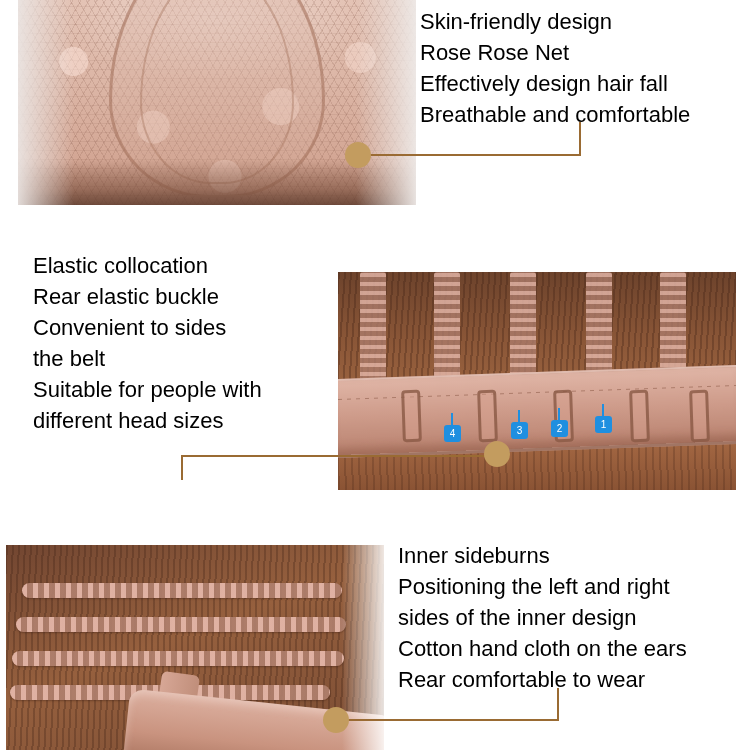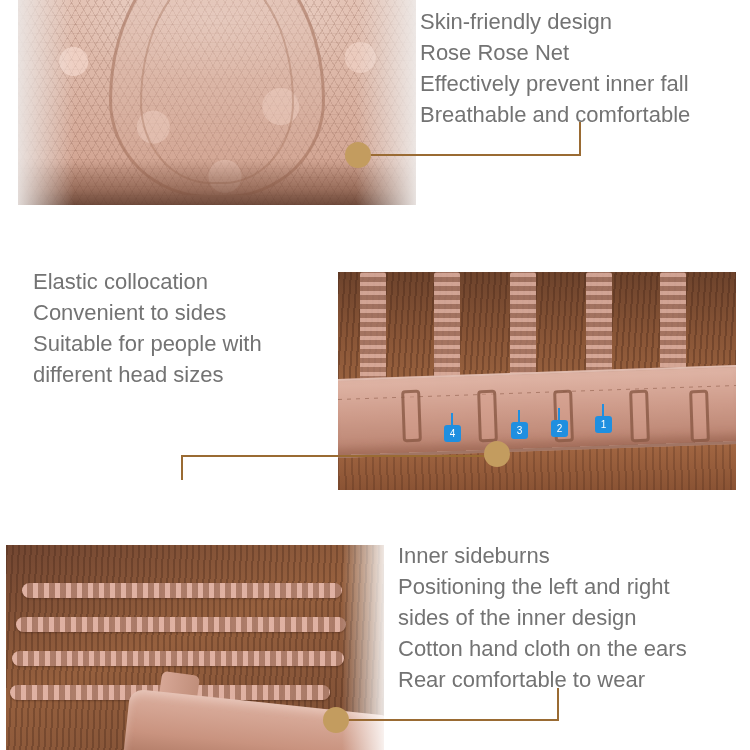--- a/index.html
+++ b/index.html
@@ -231,21 +231,21 @@
   #panel3 .rightfade {
     position: absolute;
     right: 0; top: 0; bottom: 0;
     width: 42px;
     background: linear-gradient(270deg, rgba(255,255,255,0.85), rgba(255,255,255,0));
   }
 
   
   .callout {
     position: absolute;
-    color: #737373;
+    color: #000000;
     font-size: 22px;
     line-height: 31px;
     white-space: nowrap;
   }
   .callout div { white-space: nowrap; }
 
   
   .leader { position: absolute; }
   .dot {
     position: absolute;
@@ -266,21 +266,21 @@
     <div class="crown"></div>
     <div class="crown2"></div>
     <div class="botedge"></div>
     <div class="leftblur"></div>
     <div class="rightblur"></div>
   </div>
 
   <div class="callout" style="left:420px; top:6px;">
     <div>Skin-friendly design</div>
     <div>Rose Rose Net</div>
-    <div>Effectively prevent inner fall</div>
+    <div>Effectively design hair fall</div>
     <div>Breathable and comfortable</div>
   </div>
 
   <svg class="leader" style="left:340px; top:120px;" width="280" height="60">
     <path d="M20,35 L240,35 L240,2" fill="none" stroke="#9a6b33" stroke-width="2"></path>
   </svg>
   <div class="dot" style="left:345px; top:142px;"></div>
 
   <div class="photo" id="panel2">
     <div class="hairtop"></div>
@@ -305,23 +305,25 @@
     <div class="numtick" style="left:264px; top:132px;"></div>
 
     <div class="numbadge" style="left:106px; top:153px;">4</div>
     <div class="numbadge" style="left:173px; top:150px;">3</div>
     <div class="numbadge" style="left:213px; top:148px;">2</div>
     <div class="numbadge" style="left:257px; top:144px;">1</div>
 
     <div class="shadowbox"></div>
   </div>
 
-  <div class="callout" style="left:33px; top:250px;margin-top:16px;">
+  <div class="callout" style="left:33px; top:250px;">
     <div>Elastic collocation</div>
+    <div>Rear elastic buckle</div>
     <div>Convenient to sides</div>
+    <div>the belt</div>
     <div>Suitable for people with</div>
     <div>different head sizes</div>
   </div>
 
   <svg class="leader" style="left:180px; top:424px;" width="330" height="56">
     <path d="M2,56 L2,32 L320,32" fill="none" stroke="#9a6b33" stroke-width="2"></path>
   </svg>
   <div class="dot" style="left:484px; top:441px;"></div>
 
   <div class="photo" id="panel3">

